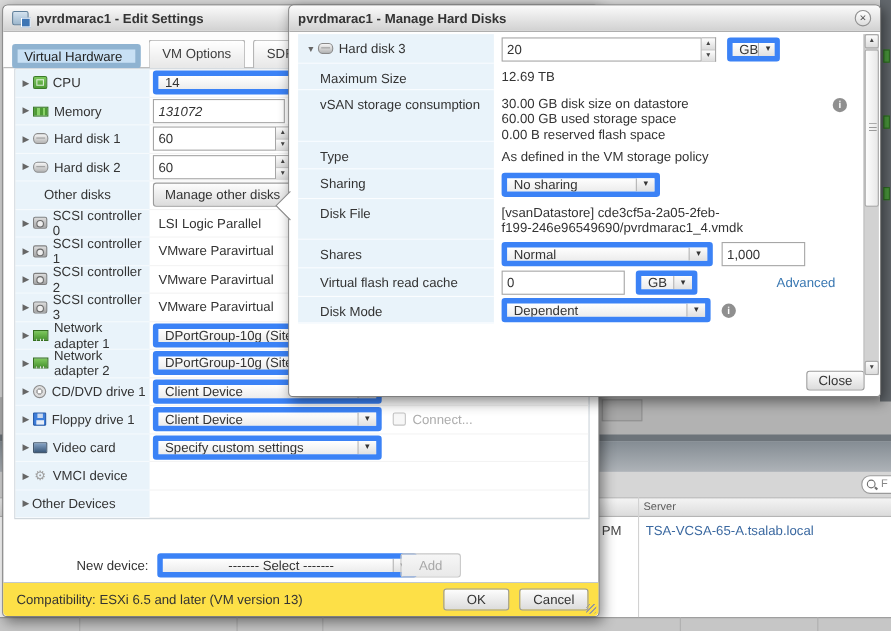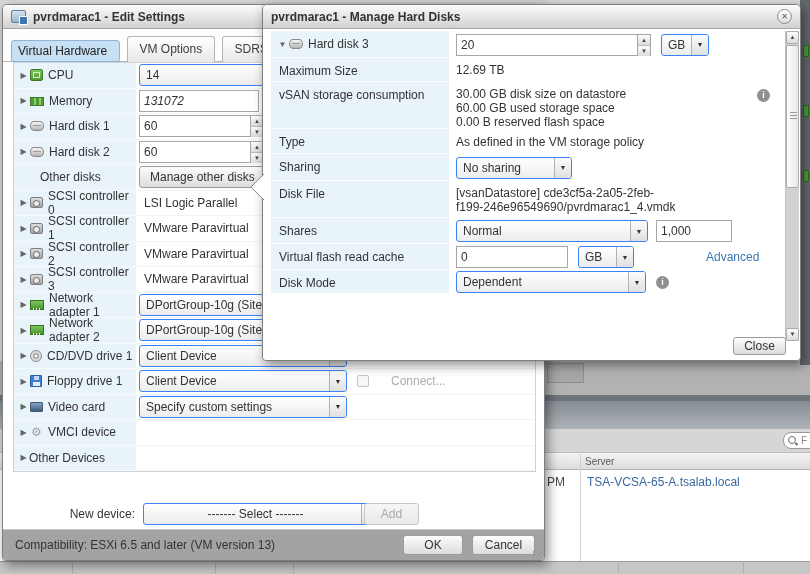--- a/index.html
+++ b/index.html
@@ -59,21 +59,21 @@
 
 
 .dev-table{position:absolute;left:10px;top:57px;width:523px;height:410px;border:1px solid #ccd4da;background:#fff;overflow:hidden}
 .dev-row{display:flex;height:25.5px}
 .dev-label{width:122px;background:#e9f3fa;display:flex;align-items:center;padding-left:4px;
   border-bottom:1px solid #f6fafd;flex:none}
 .dev-value{flex:1;display:flex;align-items:center;padding-left:3px;border-bottom:1px solid #f3f3f3}
 .tri{width:11px;font-size:8px;color:#666;flex:none;text-align:center}
 .indent{width:11px;flex:none}
 .plain{padding-left:5px;color:#333}
-.gray-text{color:#adadad;margin-left:22px}
+.gray-text{color:#adadad;margin-left:6px}
 
 
 .ic{display:inline-block;position:relative;margin:0 5px 0 1px;flex:none}
 .ic-cpu{width:13px;height:12px;background:linear-gradient(#7cc85c,#4e9b35);border:1px solid #3a7a28;border-radius:2px}
 .ic-cpu::after{content:"";position:absolute;inset:2px;border:1px solid rgba(255,255,255,.75)}
 .ic-mem{width:14px;height:9px;margin-top:1px;background:repeating-linear-gradient(90deg,#4e9b35 0 3px,#8ad36a 3px 5px);border:1px solid #3a7a28}
 .ic-disk{width:14px;height:10px;background:linear-gradient(#f5f5f5,#b5b5b5);border:1px solid #8a8a8a;border-radius:4px/5px}
 .ic-disk::after{content:"";position:absolute;left:2px;right:2px;top:3px;height:1px;background:#9d9d9d}
 .ic-scsi{width:13px;height:11px;background:linear-gradient(#dcdcdc,#a5a5a5);border:1px solid #7f7f7f;border-radius:2px}
 .ic-scsi::after{content:"";position:absolute;left:2px;top:2px;width:5px;height:5px;border:1px solid #6b6b6b;border-radius:50%;background:#eee}
@@ -86,51 +86,51 @@
 .ic-floppy::before{content:"";position:absolute;left:3px;top:0;width:5px;height:4px;background:#c9d8ef}
 .ic-floppy::after{content:"";position:absolute;left:2px;bottom:0;width:7px;height:4px;background:#e8eef7}
 .ic-video{width:13px;height:10px;background:linear-gradient(#85a3c6,#3c5a7b);border:1px solid #44586e;border-radius:1px}
 .ic-gear{width:13px;height:13px;font-size:12px;line-height:12px;color:#a0a0a0;text-align:center}
 .ic-gear::after{content:"\2699"}
 
 
 .btn{display:inline-flex;align-items:center;justify-content:center;border:1px solid #9b9b9b;border-radius:3px;
   background:linear-gradient(#fdfdfd,#dcdcdc);height:22px;padding:0 10px;color:#333}
 .btn.disabled{color:#a9a9a9;border-color:#c6c6c6;background:linear-gradient(#f6f6f6,#e9e9e9)}
-.sel{display:inline-flex;align-items:center;border:1px solid #3b82f6;border-radius:3px;height:22px;
+.sel{display:inline-flex;align-items:center;border:5px solid #3b82f6;border-radius:3px;height:22px;
   background:linear-gradient(#ffffff,#ececec);padding-left:6px;position:relative;overflow:hidden}
 .sel .cap{margin-left:auto;width:17px;align-self:stretch;border-left:1px solid #b3b3b3;flex:none;
   display:flex;align-items:center;justify-content:center;font-size:7px;color:#333;
   background:linear-gradient(#fcfcfc,#e0e0e0)}
 .inp{height:22px;border:1px solid #a6a6a6;padding:0 4px;font:12px "Liberation Sans",sans-serif;color:#333;background:#fff}
 .spin{width:13px;height:22px;border:1px solid #a6a6a6;border-left:none;display:flex;flex-direction:column;flex:none;background:#eee}
 .spin i{flex:1;font-style:normal;font-size:6px;line-height:10px;text-align:center;color:#444;background:linear-gradient(#fdfdfd,#dbdbdb)}
 .spin i:first-child{border-bottom:1px solid #bdbdbd}
 .cb{width:12px;height:12px;border:1px solid #c4c4c4;background:#f7f7f7;border-radius:2px;flex:none}
 .info{display:inline-block;width:13px;height:13px;border-radius:50%;background:#8f8f8f;color:#fff;flex:none;
   text-align:center;font:bold 9px/13px "Liberation Sans",sans-serif}
 .info::after{content:"i"}
 .link{color:#3a78b2}
 
 
 .newdev{position:absolute;left:0;top:498px;width:100%;height:24px}
 .newdev .lbl{position:absolute;left:40px;top:4px;width:92px;text-align:right}
 .newdev .sel{position:absolute;left:140px;top:0;width:236px}
 .newdev .sel .txt{width:100%;text-align:center}
 .newdev .btn{position:absolute;left:361px;top:0;width:55px}
-.dlg-footer{position:absolute;left:0;right:0;bottom:0;height:31px;background:#a3a3a3;
+.dlg-footer{position:absolute;left:0;right:0;bottom:0;height:31px;background:#fde047;
   border-top:1px solid #c2c8cd;border-radius:0 0 4px 4px}
 .dlg-footer .compat{position:absolute;left:12px;top:8px}
 .btn-ok{position:absolute;right:81px;top:5px;width:60px;height:20px}
 .btn-cancel{position:absolute;right:9px;top:5px;width:63px;height:20px}
 
 
 .m-body{position:absolute;left:0;right:0;top:24px;bottom:0;padding:2px 0 0 8px;background:#fff;border-radius:0 0 4px 4px}
 .m-row{display:flex}
-.m-label{width:178px;flex:none;background:#e9f3fa;padding:6px 0 0 8px;border-bottom:1px solid #fbfdff;color:#333}
+.m-label{width:178px;flex:none;background:#e9f3fa;padding:6px 0 0 20px;border-bottom:1px solid #fbfdff;color:#333}
 .m-label.head{display:flex;align-items:center;padding:0 0 0 6px}
 .m-value{flex:1;display:flex;align-items:center;padding-left:7px}
 .m-value.top{align-items:flex-start;padding-top:5px}
 .m-close{position:absolute;right:14px;bottom:5px;width:53px;height:18px}
 .callout{position:absolute;left:-14px;top:168px;z-index:5}
 
 
 .sbar{position:absolute;right:1px;top:26px;width:14px;height:310px;background:#d2d2d2;border-left:1px solid #c0c0c0}
 .sb-btn{position:absolute;left:0;width:13px;height:13px;background:linear-gradient(#fdfdfd,#dcdcdc);
   border:1px solid #ababab;border-radius:2px;font-size:6px;line-height:11px;text-align:center;color:#444}
@@ -455,21 +455,21 @@
       <div class="m-row" style="height:25px">
         <div class="m-label">Type</div>
         <div class="m-value">
             <span>As defined in the VM storage policy</span>
           </div>
       </div>
 
       <div class="m-row" style="height:27px">
         <div class="m-label">Sharing</div>
         <div class="m-value">
-          <span class="sel" style="width:116px">
+          <span class="sel" style="width:144px">
             <span>No sharing</span>
             <span class="cap">▼</span>
           </span>
         </div>
       </div>
 
       <div class="m-row" style="height:37px">
         <div class="m-label">Disk File</div>
         <div class="m-value top">
           <div>

